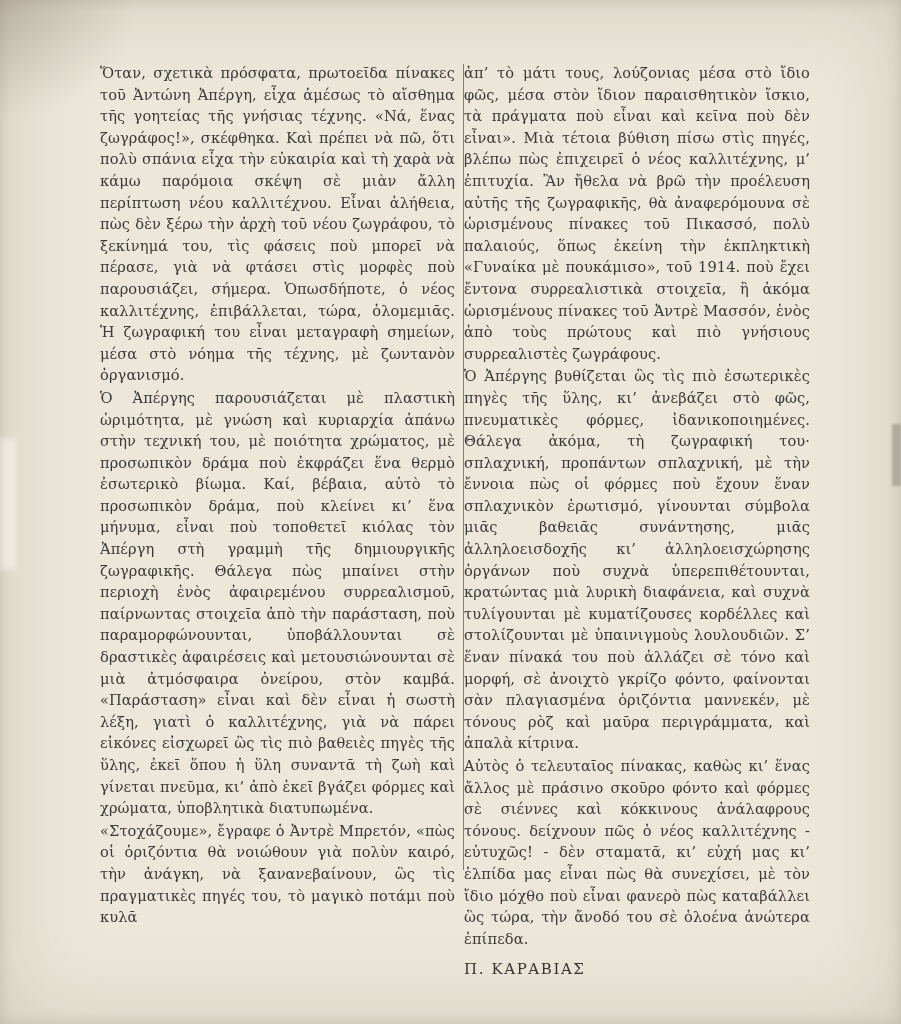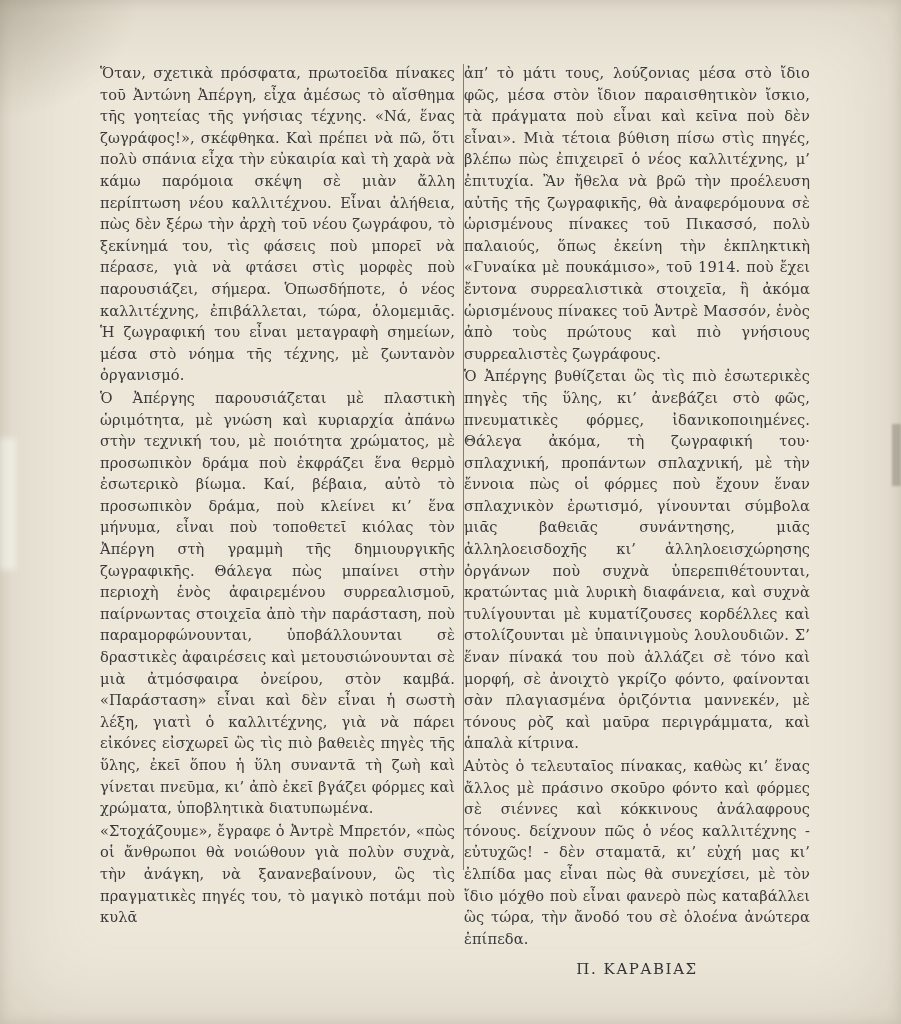--- a/index.html
+++ b/index.html
@@ -57,40 +57,40 @@
   .col-right { left: 464px; width: 346px; }
   .divider {
     position: absolute;
     left: 463px;
     top: 64px;
     width: 1px;
     height: 806px;
     background: #847d6e;
   }
   .signature {
-    text-align: center;
+    text-align: left;
     letter-spacing: 1.6px;
     font-size: 15px;
     margin-top: 10px !important;
     color: #343336;
   }
 </style>
 </head>
 <body>
 
 <div class="page">
 
   <div class="corner-shade"></div>
   <div class="artifact-left"></div>
   <div class="artifact-right"></div>
 
   <div class="column col-left">
     <p>Ὅταν, σχετικὰ πρόσφατα, πρωτοεῖδα πίνακες τοῦ Ἀντώνη Ἀπέργη, εἶχα ἀμέσως τὸ αἴσθημα τῆς γοητείας τῆς γνήσιας τέχνης. «Νά, ἕνας ζωγράφος!», σκέφθηκα. Καὶ πρέπει νὰ πῶ, ὅτι πολὺ σπάνια εἶχα τὴν εὐκαιρία καὶ τὴ χαρὰ νὰ κάμω παρόμοια σκέψη σὲ μιὰν ἄλλη περίπτωση νέου καλλιτέχνου. Εἶναι ἀλήθεια, πὼς δὲν ξέρω τὴν ἀρχὴ τοῦ νέου ζωγράφου, τὸ ξεκίνημά του, τὶς φάσεις ποὺ μπορεῖ νὰ πέρασε, γιὰ νὰ φτάσει στὶς μορφὲς ποὺ παρουσιάζει, σήμερα. Ὁπωσδήποτε, ὁ νέος καλλιτέχνης, ἐπιβάλλεται, τώρα, ὁλομεμιᾶς. Ἡ ζωγραφική του εἶναι μεταγραφὴ σημείων, μέσα στὸ νόημα τῆς τέχνης, μὲ ζωντανὸν ὀργανισμό.</p>
     <p>Ὁ Ἀπέργης παρουσιάζεται μὲ πλαστικὴ ὡριμότητα, μὲ γνώση καὶ κυριαρχία ἀπάνω στὴν τεχνική του, μὲ ποιότητα χρώματος, μὲ προσωπικὸν δράμα ποὺ ἐκφράζει ἕνα θερμὸ ἐσωτερικὸ βίωμα. Καί, βέβαια, αὐτὸ τὸ προσωπικὸν δράμα, ποὺ κλείνει κι’ ἕνα μήνυμα, εἶναι ποὺ τοποθετεῖ κιόλας τὸν Ἀπέργη στὴ γραμμὴ τῆς δημιουργικῆς ζωγραφικῆς. Θάλεγα πὼς μπαίνει στὴν περιοχὴ ἑνὸς ἀφαιρεμένου συρρεαλισμοῦ, παίρνωντας στοιχεῖα ἀπὸ τὴν παράσταση, ποὺ παραμορφώνουνται, ὑποβάλλουνται σὲ δραστικὲς ἀφαιρέσεις καὶ μετουσιώνουνται σὲ μιὰ ἀτμόσφαιρα ὀνείρου, στὸν καμβά. «Παράσταση» εἶναι καὶ δὲν εἶναι ἡ σωστὴ λέξη, γιατὶ ὁ καλλιτέχνης, γιὰ νὰ πάρει εἰκόνες εἰσχωρεῖ ὣς τὶς πιὸ βαθειὲς πηγὲς τῆς ὕλης, ἐκεῖ ὅπου ἡ ὕλη συναντᾶ τὴ ζωὴ καὶ γίνεται πνεῦμα, κι’ ἀπὸ ἐκεῖ βγάζει φόρμες καὶ χρώματα, ὑποβλητικὰ διατυπωμένα.</p>
-    <p>«Στοχάζουμε», ἔγραφε ὁ Ἀντρὲ Μπρετόν, «πὼς οἱ ἄνθρωποι θὰ νοιώθουν γιὰ πολὺν συχνὰ, τὴν ἀνάγκη, νὰ ξανανεβαίνουν, ὣς τὶς πραγματικὲς πηγές του, τὸ μαγικὸ ποτάμι ποὺ κυλᾶ</p>
+    <p>«Στοχάζουμε», ἔγραφε ὁ Ἀντρὲ Μπρετόν, «πὼς οἱ ὁριζόντια θὰ νοιώθουν γιὰ πολὺν καιρό, τὴν ἀνάγκη, νὰ ξανανεβαίνουν, ὣς τὶς πραγματικὲς πηγές του, τὸ μαγικὸ ποτάμι ποὺ κυλᾶ</p>
   </div>
 
   <div class="divider"></div>
 
   <div class="column col-right">
     <p>ἀπ’ τὸ μάτι τους, λούζονιας μέσα στὸ ἴδιο φῶς, μέσα στὸν ἴδιον παραισθητικὸν ἴσκιο, τὰ πράγματα ποὺ εἶναι καὶ κεῖνα ποὺ δὲν εἶναι». Μιὰ τέτοια βύθιση πίσω στὶς πηγές, βλέπω πὼς ἐπιχειρεῖ ὁ νέος καλλιτέχνης, μ’ ἐπιτυχία. Ἂν ἤθελα νὰ βρῶ τὴν προέλευση αὐτῆς τῆς ζωγραφικῆς, θὰ ἀναφερόμουνα σὲ ὡρισμένους πίνακες τοῦ Πικασσό, πολὺ παλαιούς, ὅπως ἐκείνη τὴν ἐκπληκτικὴ «Γυναίκα μὲ πουκάμισο», τοῦ 1914. ποὺ ἔχει ἔντονα συρρεαλιστικὰ στοιχεῖα, ἢ ἀκόμα ὡρισμένους πίνακες τοῦ Ἀντρὲ Μασσόν, ἑνὸς ἀπὸ τοὺς πρώτους καὶ πιὸ γνήσιους συρρεαλιστὲς ζωγράφους.</p>
     <p>Ὁ Ἀπέργης βυθίζεται ὣς τὶς πιὸ ἐσωτερικὲς πηγὲς τῆς ὕλης, κι’ ἀνεβάζει στὸ φῶς, πνευματικὲς φόρμες, ἰδανικοποιημένες. Θάλεγα ἀκόμα, τὴ ζωγραφική του· σπλαχνική, προπάντων σπλαχνική, μὲ τὴν ἔννοια πὼς οἱ φόρμες ποὺ ἔχουν ἕναν σπλαχνικὸν ἐρωτισμό, γίνουνται σύμβολα μιᾶς βαθειᾶς συνάντησης, μιᾶς ἀλληλοεισδοχῆς κι’ ἀλληλοεισχώρησης ὀργάνων ποὺ συχνὰ ὑπερεπιθέτουνται, κρατώντας μιὰ λυρικὴ διαφάνεια, καὶ συχνὰ τυλίγουνται μὲ κυματίζουσες κορδέλλες καὶ στολίζουνται μὲ ὑπαινιγμοὺς λουλουδιῶν. Σ’ ἕναν πίνακά του ποὺ ἀλλάζει σὲ τόνο καὶ μορφή, σὲ ἀνοιχτὸ γκρίζο φόντο, φαίνονται σὰν πλαγιασμένα ὁριζόντια μαννεκέν, μὲ τόνους ρὸζ καὶ μαῦρα περιγράμματα, καὶ ἁπαλὰ κίτρινα.</p>
     <p>Αὐτὸς ὁ τελευταῖος πίνακας, καθὼς κι’ ἕνας ἄλλος μὲ πράσινο σκοῦρο φόντο καὶ φόρμες σὲ σιέννες καὶ κόκκινους ἀνάλαφρους τόνους. δείχνουν πῶς ὁ νέος καλλιτέχνης - εὐτυχῶς! - δὲν σταματᾶ, κι’ εὐχή μας κι’ ἐλπίδα μας εἶναι πὼς θὰ συνεχίσει, μὲ τὸν ἴδιο μόχθο ποὺ εἶναι φανερὸ πὼς καταβάλλει ὣς τώρα, τὴν ἄνοδό του σὲ ὁλοένα ἀνώτερα ἐπίπεδα.</p>
     <p class="signature">Π. ΚΑΡΑΒΙΑΣ</p>
   </div>

